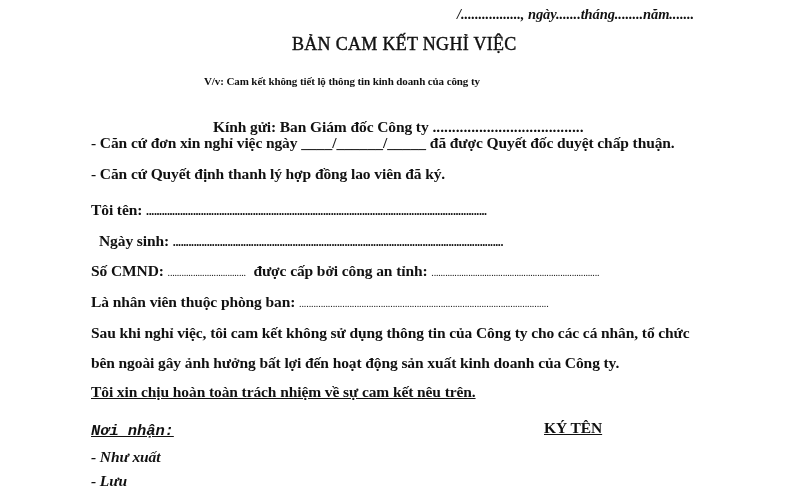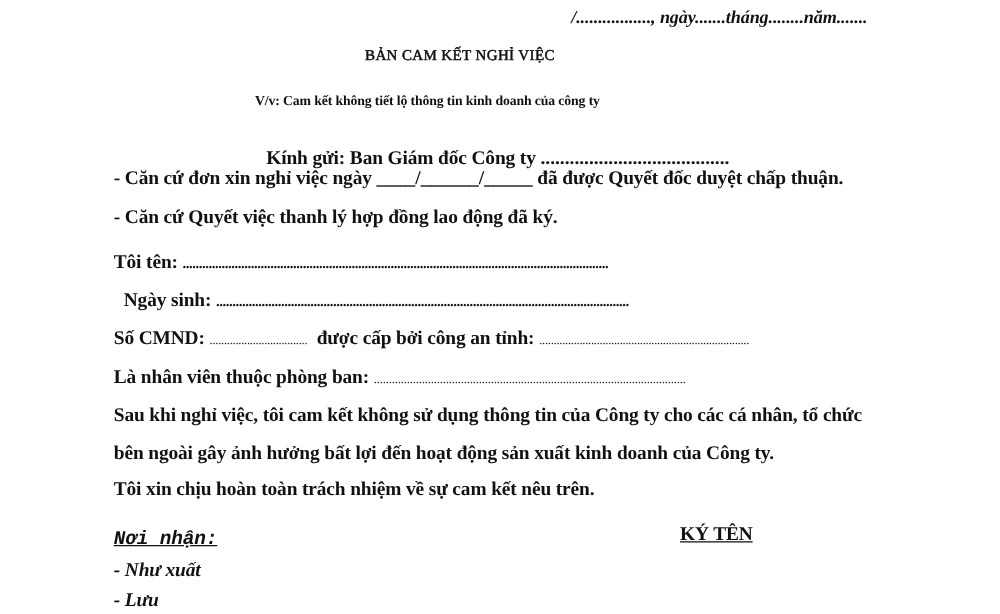--- a/index.html
+++ b/index.html
@@ -18,21 +18,21 @@
       white-space: nowrap;
       font-weight: bold;
       font-size: 15.5px;
       line-height: 20px;
       letter-spacing: -0.1px;
     }
     .italic { font-style: italic; }
     .underline { text-decoration: underline; }
     .title {
       font-weight: normal;
-      font-size: 12px;
+      font-size: 18px;
       letter-spacing: 0.3px;
       -webkit-text-stroke: 0.4px #111;
     }
     .place-date { font-size: 14.5px; }
     .blank { letter-spacing: 0; }
   </style>
 </head>
 <body>
 
 <div class="line italic place-date" style="left:457px; top:4px;">
@@ -48,21 +48,21 @@
   <span>Kính gửi: Ban Giám đốc Công ty</span>
   <span class="blank">.......................................</span>
 </div>
 
 <div class="line" style="left:91px; top:133px;">
   <span>- Căn cứ đơn xin nghỉ việc ngày</span>
   <span class="blank">____/______/_____</span>
   <span>đã được Quyết đốc duyệt chấp thuận.</span>
 </div>
 
-<div class="line" style="left:91px; top:164px;">- Căn cứ Quyết việc thanh lý hợp đồng lao động đã ký.</div>
+<div class="line" style="left:91px; top:164px;">- Căn cứ Quyết định thanh lý hợp đồng lao viên đã ký.</div>
 
 <div class="line" style="left:91px; top:200px;">
   <span>Tôi tên:</span>
   <span class="blank" style="font-size:12px; letter-spacing:-0.4px;">...................................................................................................................................</span>
 </div>
 
 <div class="line" style="left:99px; top:231px;">
   <span>Ngày sinh:</span>
   <span class="blank" style="font-size:12px; letter-spacing:-0.4px;">...............................................................................................................................</span>
 </div>
@@ -74,19 +74,19 @@
   <span class="blank" style="font-size:10px; font-weight:normal; letter-spacing:-0.2px;">.........................................................................</span>
 </div>
 
 <div class="line" style="left:91px; top:292px;">
   <span>Là nhân viên thuộc phòng ban:</span>
   <span class="blank" style="font-size:10px; font-weight:normal; letter-spacing:-0.1px;">........................................................................................................</span>
 </div>
 
 <div class="line" style="left:91px; top:323px;">Sau khi nghỉ việc, tôi cam kết không sử dụng thông tin của Công ty cho các cá nhân, tổ chức</div>
 <div class="line" style="left:91px; top:353px;">bên ngoài gây ảnh hưởng bất lợi đến hoạt động sản xuất kinh doanh của Công ty.</div>
-<div class="line" style="left:91px; top:382px;">Tôi xin chịu hoàn toàn trách nhiệm về sự cam kết nêu trên.</div>
+<div class="line" style="left:91px; top:382px;text-decoration:underline;">Tôi xin chịu hoàn toàn trách nhiệm về sự cam kết nêu trên.</div>
 
 <div class="line italic underline" style="left:91px; top:421px;font-family:Liberation Mono, monospace;">Nơi nhận:</div>
 <div class="line italic" style="left:91px; top:447px;">- Như xuất</div>
 <div class="line italic" style="left:91px; top:471px;">- Lưu</div>
 
 <div class="line" style="left:544px; top:418px;text-decoration:underline;">KÝ TÊN</div>
 
 </body></html>

